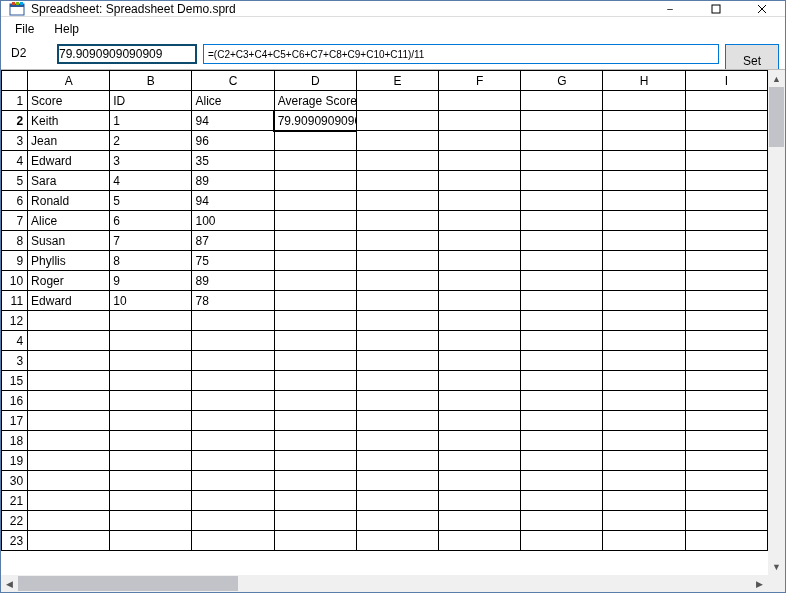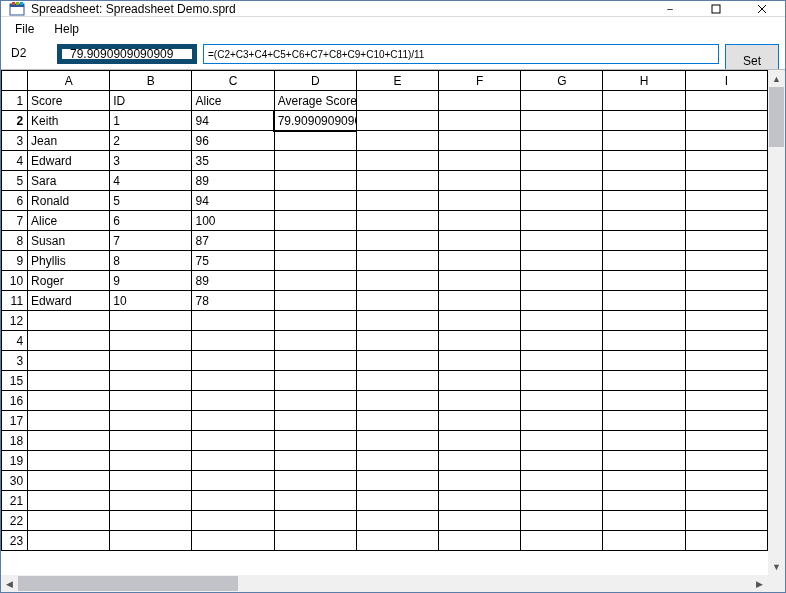--- a/index.html
+++ b/index.html
@@ -59,23 +59,23 @@
     background: #fff;
   }
   .cell-ref {
     width: 44px;
     font-size: 12px;
     padding: 2px 4px;
   }
   .cell-value-box {
     width: 140px;
     height: 20px;
-    border: 5px solid #0c4a6e;
-    background: #fff;
-    padding: 2px 8px;
+    border: 2px solid #0c4a6e;
+    background: #fff;
+    padding: 2px 0;
     font-size: 12px;
     display: flex; align-items: center;
     overflow: hidden; white-space: nowrap;
   }
   .formula-input {
     flex: 1 1 auto;
     height: 20px;
     border: 1px solid #0078d7;
     padding: 2px 4px;
     font-size: 10px;

